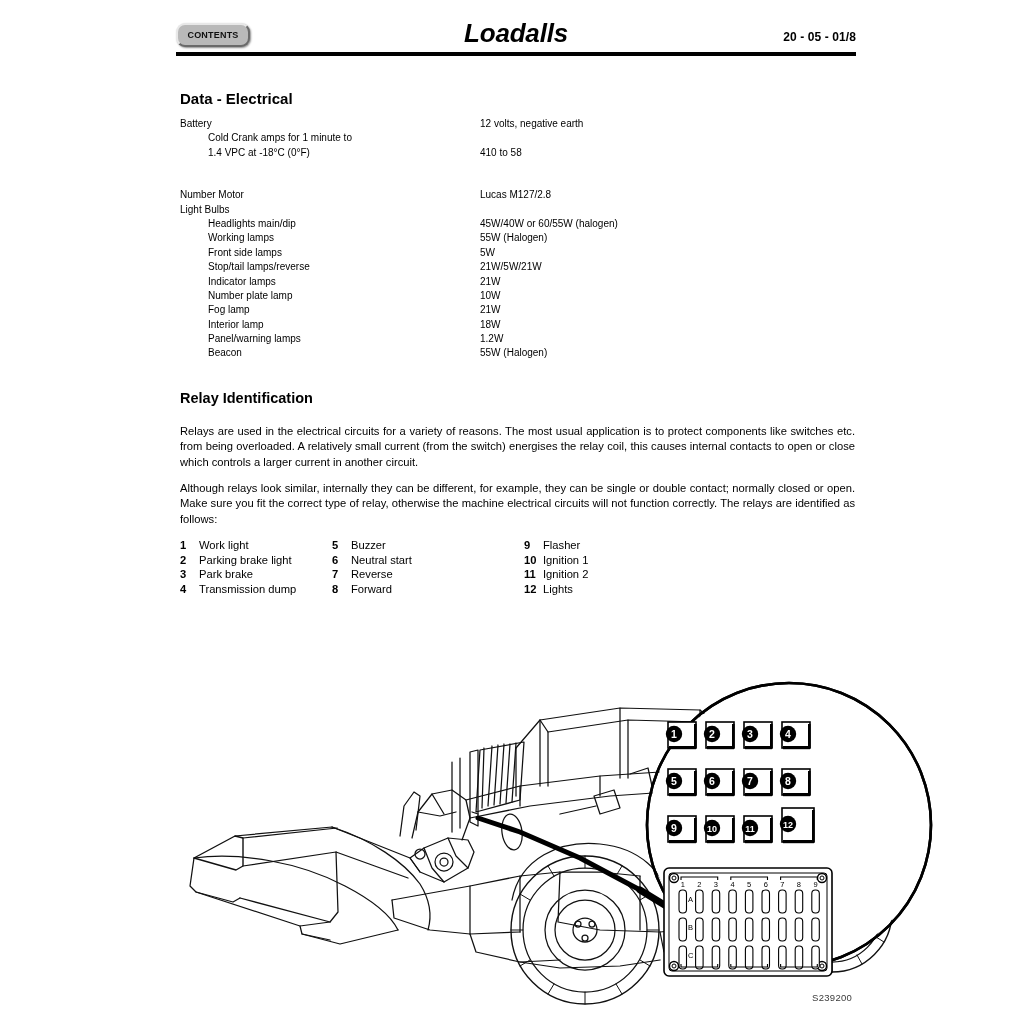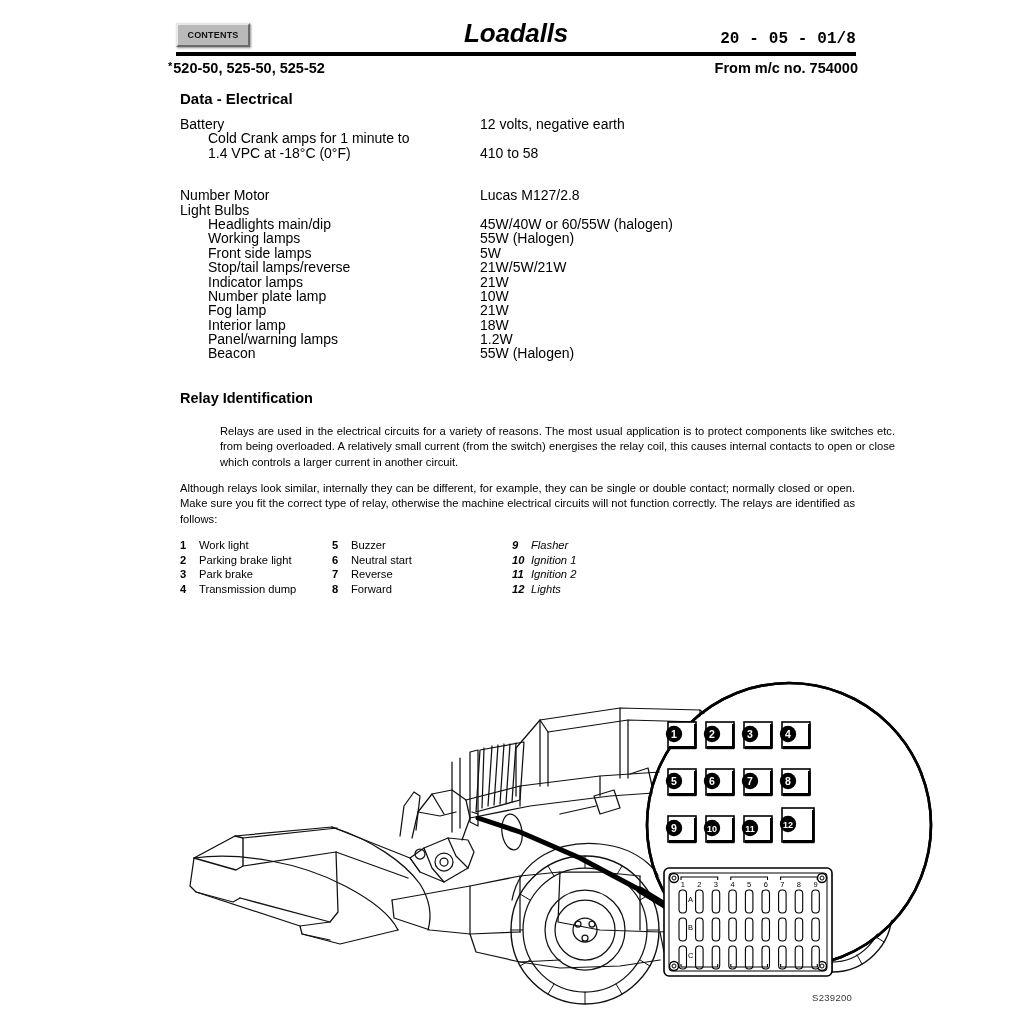--- a/index.html
+++ b/index.html
@@ -43,40 +43,40 @@
     border-bottom: 2px solid #6a6a6a;
     box-shadow: 1px 1px 2px rgba(0,0,0,0.45);
     font-size: 9px;
     font-weight: bold;
     letter-spacing: 0.2px;
     color: #101010;
     display: flex;
     align-items: center;
     justify-content: center;
     cursor: pointer;
+    border-radius: 9px;
   }
   .doc-title {
     position: absolute;
     left: 0;
     right: 0;
     top: 0px;
     text-align: center;
     font-size: 26px;
     font-weight: bold;
     letter-spacing: -0.2px;
     font-style: italic;
   }
   .page-ref {
     position: absolute;
     right: 0px;
     top: 12px;
-    font-size: 16px;
+    font-size: 12px;
     font-weight: bold;
     letter-spacing: 0.1px;
-    font-family: Liberation Mono, monospace;
   }
   .rule-thick {
     position: absolute;
     left: 176px;
     top: 52px;
     width: 680px;
     height: 4px;
     background: #000;
   }
   .subhead {
@@ -115,21 +115,21 @@
   }
   #h-data { top: 90px; }
   #h-relay { top: 390px; font-size: 14.5px; }
 
   
   .spec {
     position: absolute;
     left: 180px;
     top: 117px;
     width: 680px;
-    font-size: 14px;
+    font-size: 10px;
     line-height: 14.4px;
   }
   .spec-row {
     position: relative;
     height: 14.4px;
     white-space: nowrap;
   }
   .spec-row.gap { height: 28px; }
   .spec-label {
     position: absolute;
@@ -145,39 +145,39 @@
 
   
   .para {
     position: absolute;
     left: 180px;
     width: 675px;
     font-size: 11.2px;
     line-height: 15.3px;
     text-align: justify;
   }
-  #para1 { top: 424px; margin-left: 40px; }
+  #para1 { top: 424px; }
   #para2 { top: 481px; }
 
   
   .relay-list {
     position: absolute;
     left: 180px;
     top: 538px;
     width: 440px;
     font-size: 11.2px;
     line-height: 14.6px;
   }
   .rl-col {
     position: absolute;
     top: 0;
   }
   .rl-col.c1 { left: 0px; }
   .rl-col.c2 { left: 152px; }
-  .rl-col.c3 { left: 332px; font-style: italic; }
+  .rl-col.c3 { left: 344px; }
   .rl-item { position: relative; height: 14.6px; white-space: nowrap; }
   .rl-num {
     display: inline-block;
     width: 19px;
     font-weight: bold;
   }
 
   
   .illus {
     position: absolute;
@@ -200,24 +200,20 @@
 
 <div class="page">
 
   <div class="header">
     <div class="contents-btn">CONTENTS</div>
     <div class="doc-title">Loadalls</div>
     <div class="page-ref">20 - 05 - 01/8</div>
   </div>
   <div class="rule-thick"></div>
 
-  <div class="subhead">
-    <div class="models"><span class="ast">*</span><span>520-50, 525-50, 525-52</span></div>
-    <div class="fromno">From m/c no. 754000</div>
-  </div>
 
   <div class="h-section" id="h-data">Data - Electrical</div>
 
   <div class="spec" id="spec-table">
       <div class="spec-row">
         <span class="spec-label">Battery</span>
         <span class="spec-value">12 volts, negative earth</span>
       </div>
       <div class="spec-row">
         <span class="spec-label ind1">Cold Crank amps for 1 minute to</span>

